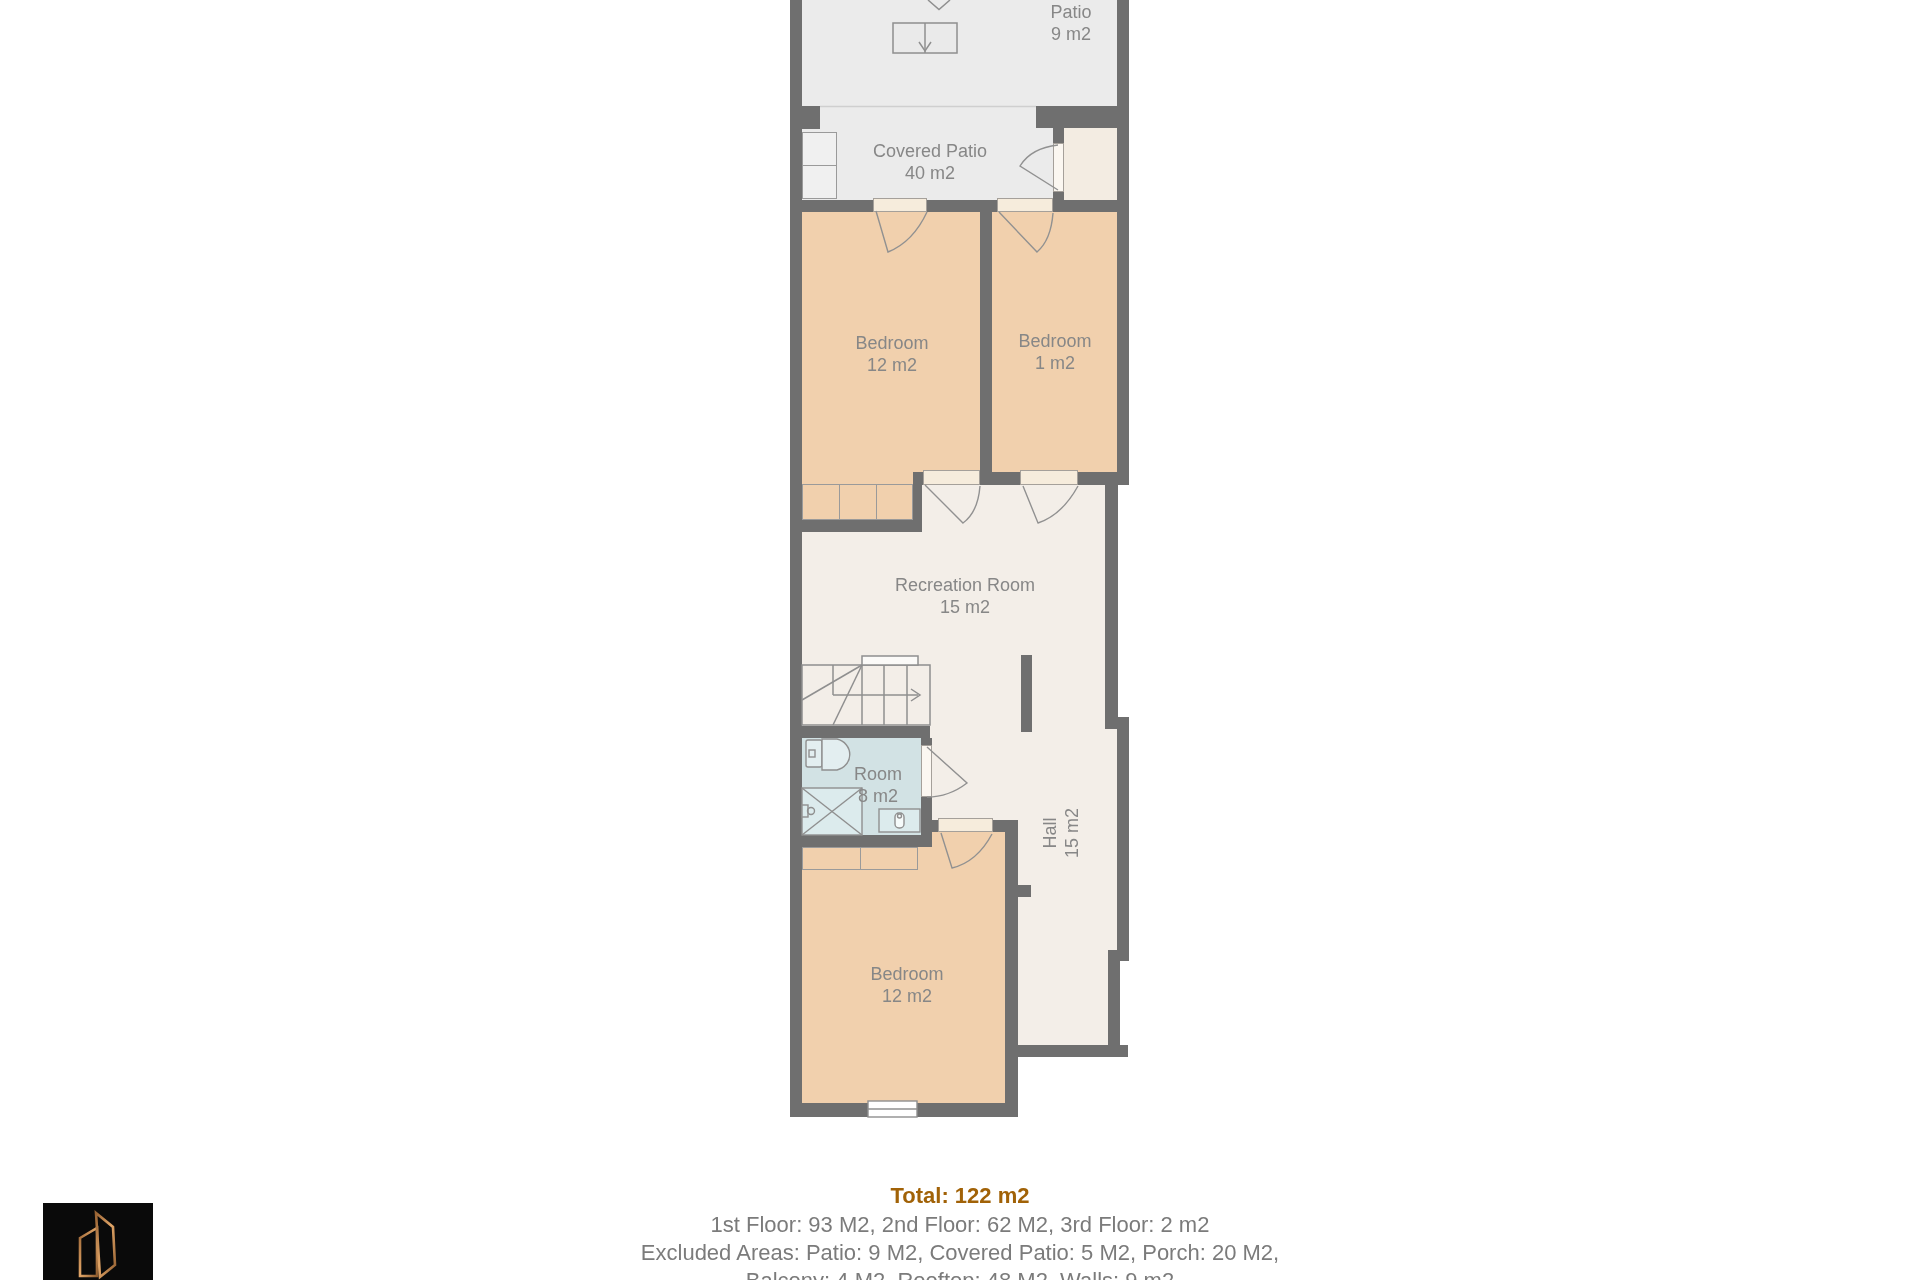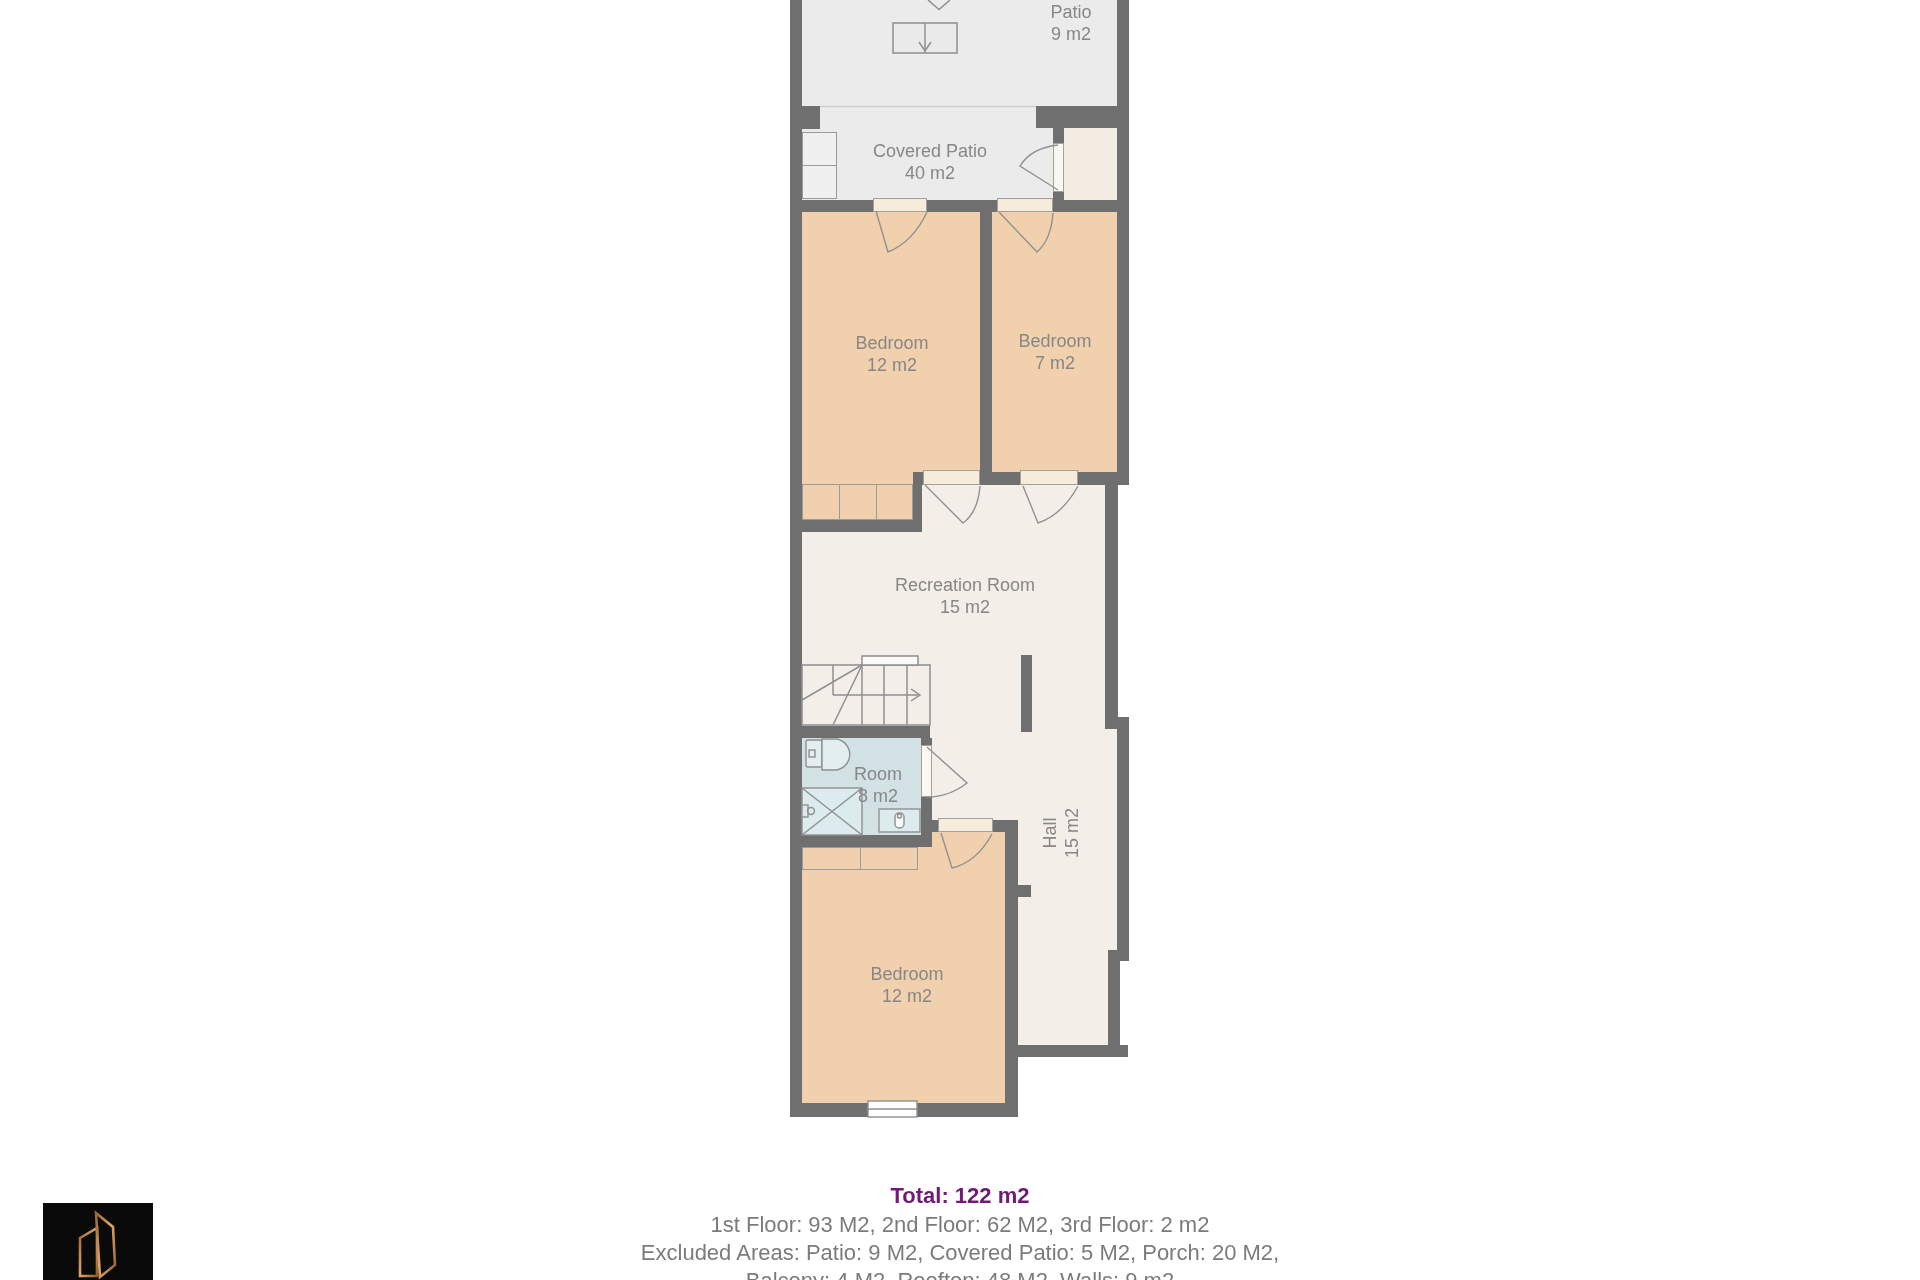--- a/index.html
+++ b/index.html
@@ -26,21 +26,21 @@
   }
   .room-label span{display:block;}
   .room-label.rot{
     transform:translate(-50%,-50%) rotate(-90deg);
   }
   svg.overlay{position:absolute;left:0;top:0;}
   .sum-line{
     position:absolute;left:960px;transform:translateX(-50%);
     white-space:nowrap;font-size:22px;line-height:26px;color:#7b7b7b;text-align:center;
   }
-  .sum-line.bold{font-weight:bold;color:#701a75;}
+  .sum-line.bold{font-weight:bold;color:#a16207;}
   .logo-box{position:absolute;left:43px;top:1203px;width:110px;height:77px;background:#0a0a0a;}
 </style>
 </head>
 <body>
 
 <div class="abs" style="left:0;top:0;width:1920px;height:1280px;">
 
   <div class="floor fill-patio" style="left:802px;top:0;width:315px;height:106px;"></div>
   <div class="floor fill-patio" style="left:802px;top:106px;width:251px;height:94px;"></div>
   <div class="floor fill-landing" style="left:1064px;top:128px;width:53px;height:72px;"></div>
@@ -171,21 +171,21 @@
   <div class="room-label" style="left:930px;top:140px;">
     <span>Covered Patio</span>
     <span>40 m2</span>
   </div>
   <div class="room-label" style="left:892px;top:332px;">
     <span>Bedroom</span>
     <span>12 m2</span>
   </div>
   <div class="room-label" style="left:1055px;top:330px;">
     <span>Bedroom</span>
-    <span>7 m2</span>
+    <span>1 m2</span>
   </div>
   <div class="room-label" style="left:965px;top:574px;">
     <span>Recreation Room</span>
     <span>15 m2</span>
   </div>
   <div class="room-label" style="left:878px;top:763px;">
     <span>Room</span>
     <span>8 m2</span>
   </div>
   <div class="room-label rot" style="left:1061px;top:833px;">

